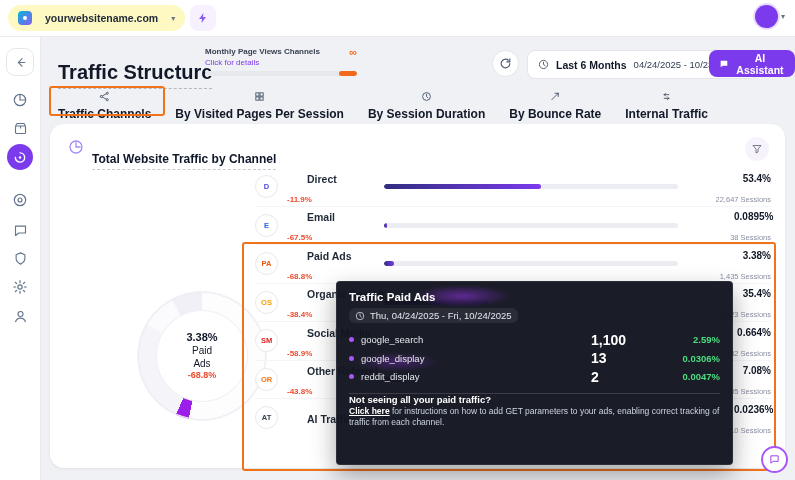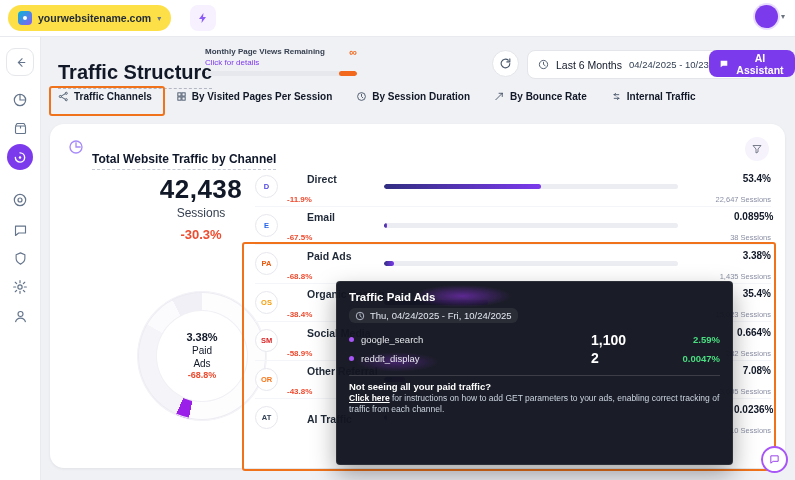--- a/index.html
+++ b/index.html
@@ -1,20 +1,20 @@
 <!DOCTYPE html>
 <html><head>
 <meta charset="utf-8">
 <style>
   html,body{margin:0;padding:0;width:795px;height:480px;overflow:hidden;
     font-family:"Liberation Sans",sans-serif;background:#f0f1f5;position:relative;}
   
   .topbar{position:absolute;left:0;top:0;width:795px;height:36px;background:#fff;border-bottom:1px solid #e8eaef;z-index:3;}
-  .domain-pill{position:absolute;left:8px;top:5px;height:26px;display:flex;align-items:center;gap:6px;
-    padding:0 10px;background:#fde047;border-radius:13px;cursor:pointer;}
+  .domain-pill{position:absolute;left:8px;top:5px;height:26px;display:flex;align-items:center;gap:13px;
+    padding:0 10px;background:#fef9c3;border-radius:13px;cursor:pointer;}
   .logo{width:14px;height:14px;border-radius:4px;background:linear-gradient(135deg,#06b6d4,#8b5cf6);position:relative;}
   .logo:after{content:"";position:absolute;left:5px;top:5px;width:4px;height:4px;border-radius:50%;background:#fff;}
   .domain-text{font-size:10.5px;font-weight:600;color:#1f2937;}
   .chev{font-size:8px;color:#6b7280;}
   .bolt-btn{position:absolute;left:190px;top:5px;width:26px;height:26px;border:none;border-radius:8px;
     background:#f6f0ff;display:flex;align-items:center;justify-content:center;cursor:pointer;}
   .avatar-wrap{position:absolute;right:10px;top:5px;display:flex;align-items:center;gap:3px;cursor:pointer;}
   .avatar{width:23px;height:23px;border-radius:50%;background:#7c3aed;box-shadow:0 0 0 2px #e9ddff;}
   
   .sidebar{position:absolute;left:0;top:36px;width:40px;height:444px;background:#fff;border-right:1px solid #e8eaef;z-index:2;}
@@ -29,28 +29,28 @@
   .quota-top{display:flex;justify-content:space-between;align-items:center;}
   .quota-label{font-size:8px;font-weight:600;color:#374151;}
   .quota-inf{font-size:11px;font-weight:700;color:#f2691d;line-height:8px;}
   .quota-link{font-size:8px;color:#7c3aed;margin-top:2px;cursor:pointer;}
   .quota-bar{margin-top:4px;height:5px;border-radius:3px;background:#e6e8ee;position:relative;overflow:hidden;}
   .quota-fill{position:absolute;right:0;top:0;bottom:0;width:18px;border-radius:3px;background:#f2691d;}
   .refresh-btn{position:absolute;left:492px;top:50px;width:27px;height:27px;border-radius:50%;background:#fff;
     border:1px solid #e3e5ea;display:flex;align-items:center;justify-content:center;cursor:pointer;z-index:2;}
   .period-pill{position:absolute;left:527px;top:50px;height:27px;display:flex;align-items:center;gap:7px;
     padding:0 10px;background:#fff;border:1px solid #e3e5ea;border-radius:8px;cursor:pointer;z-index:2;}
-  .period-label{font-size:10.5px;font-weight:400;color:#111827;}
+  .period-label{font-size:10.5px;font-weight:700;color:#111827;}
   .period-dates{font-size:9.5px;color:#334155;}
   .ai-btn{position:absolute;left:709px;top:50px;height:27px;display:flex;align-items:center;gap:6px;
     padding:0 10px;background:#7c3aed;border:none;border-radius:8px;cursor:pointer;z-index:2;}
   .ai-btn span{font-size:10.5px;font-weight:700;color:#fff;}
   
   .tabs{position:absolute;left:58px;top:91px;display:flex;gap:24px;align-items:center;z-index:2;}
-  .tab{display:flex;align-items:center;gap:5px;font-size:10px;font-weight:600;color:#111827;cursor:pointer;white-space:nowrap;}
+  .tab{display:flex;align-items:center;gap:5px;font-size:12px;font-weight:600;color:#111827;cursor:pointer;white-space:nowrap;flex-direction:column;}
   
   .card{position:absolute;left:50px;top:124px;width:735px;height:344px;background:#fff;border-radius:14px;
     box-shadow:0 1px 3px rgba(16,24,40,.07);z-index:1;}
   .card-head-icon{position:absolute;left:18px;top:15px;}
   .card-title{position:absolute;left:42px;top:18px;font-size:12px;font-weight:700;color:#0f172a;
     padding-bottom:3px;border-bottom:1px dashed #c6cad4;}
   .filter-btn{position:absolute;right:16px;top:13px;width:24px;height:24px;border-radius:50%;border:none;
     background:#f6f3fc;display:flex;align-items:center;justify-content:center;cursor:pointer;}
   .totals{position:absolute;left:66px;top:52px;width:170px;text-align:center;line-height:1;}
   .total-num{font-size:26px;font-weight:700;color:#111827;letter-spacing:.5px;}
@@ -91,21 +91,21 @@
     border:1px solid rgba(255,255,255,.08);box-shadow:0 10px 24px rgba(0,0,0,.35);}
   .tt-title{font-size:11.5px;font-weight:700;color:#fff;}
   .tt-date{margin-top:5px;display:inline-flex;align-items:center;gap:5px;padding:2px 6px;border-radius:6px;
     background:rgba(255,255,255,.07);font-size:9.5px;color:#e2e8f0;}
   .tt-rows{margin-top:6px;}
   .tt-row{height:18.5px;display:flex;align-items:center;gap:7px;}
   .tt-dot{width:5px;height:5px;border-radius:50%;background:#a855f7;flex:none;}
   .tt-name{flex:1;font-size:9.5px;color:#e5e7eb;}
   .tt-val{width:70px;text-align:left;font-size:14px;font-weight:700;color:#fff;}
   .tt-pct{width:52px;text-align:right;font-size:9.5px;font-weight:700;color:#4ade80;}
-  .tt-foot{margin-top:7px;border-top:1px solid rgba(255,255,255,.15);padding-top:5px;line-height:1.3;}
+  .tt-foot{margin-top:7px;border-top:1px solid rgba(255,255,255,.15);line-height:1.3;}
   .tt-foot-title{font-size:9.5px;font-weight:700;color:#fff;}
   .tt-foot-text{font-size:8.5px;color:#cbd5e1;}
   .tt-link{font-weight:700;color:#fff;text-decoration:underline;cursor:pointer;}
   
   .chat-fab{position:absolute;right:7px;bottom:7px;width:27px;height:27px;border-radius:50%;background:#fff;
     border:2px solid #a855f7;display:flex;align-items:center;justify-content:center;cursor:pointer;z-index:9;}
   svg{display:block;}
 </style>
 </head>
 <body>
@@ -178,21 +178,21 @@
         <circle cx="12" cy="8" r="4" stroke="#64748b" stroke-width="1.8" fill="none"></circle>
         <path d="M4 21c1-4.5 4-6.5 8-6.5s7 2 8 6.5" stroke="#64748b" stroke-width="1.8" fill="none"></path>
       </svg>
   </button>
 </nav>
 
 <h1 class="page-title">Traffic Structure</h1>
 
 <div class="quota">
   <div class="quota-top">
-    <span class="quota-label">Monthly Page Views Remaining</span>
+    <span class="quota-label">Monthly Page Views Channels</span>
     <span class="quota-inf">∞</span>
   </div>
   <div class="quota-link">Click for details</div>
   <div class="quota-bar">
       <div class="quota-fill"></div>
     </div>
 </div>
 
 <button class="refresh-btn">
   <svg width="13" height="13" viewBox="0 0 24 24">
@@ -265,25 +265,20 @@
         <path d="M12 5v7h7" stroke="#a78bfa" stroke-width="2" fill="none"></path>
       </svg>
   </span>
   <h2 class="card-title">Total Website Traffic by Channel</h2>
   <button class="filter-btn">
     <svg width="12" height="12" viewBox="0 0 24 24">
         <path d="M4 5h16l-6 7v6l-4 2v-8z" stroke="#6b7280" stroke-width="1.8" fill="none" stroke-linejoin="round"></path>
       </svg>
   </button>
 
-  <div class="totals">
-    <div class="total-num">42,438</div>
-    <div class="total-lbl">Sessions</div>
-    <div class="total-chg">-30.3%</div>
-  </div>
 
   <div class="donut">
     <div class="donut-hole">
       <span class="dc-pct">3.38%</span>
       <span class="dc-word">Paid</span>
       <span class="dc-word">Ads</span>
       <span class="dc-chg">-68.8%</span>
     </div>
   </div>
 
@@ -368,20 +363,26 @@
   </div>
   <div class="tt-rows">
     <div class="tt-row">
       <span class="tt-dot"></span>
       <span class="tt-name">google_search</span>
       <span class="tt-val">1,100</span>
       <span class="tt-pct">2.59%</span>
     </div>
     <div class="tt-row">
       <span class="tt-dot"></span>
+      <span class="tt-name">google_display</span>
+      <span class="tt-val">13</span>
+      <span class="tt-pct">0.0306%</span>
+    </div>
+    <div class="tt-row">
+      <span class="tt-dot"></span>
       <span class="tt-name">reddit_display</span>
       <span class="tt-val">2</span>
       <span class="tt-pct">0.0047%</span>
     </div>
   </div>
   <div class="tt-foot">
     <div class="tt-foot-title">Not seeing all your paid traffic?</div>
     <div class="tt-foot-text"><span class="tt-link">Click here</span><span> for instructions on how to add GET parameters to your ads, enabling correct tracking of traffic from each channel.</span></div>
   </div>
 </div>

